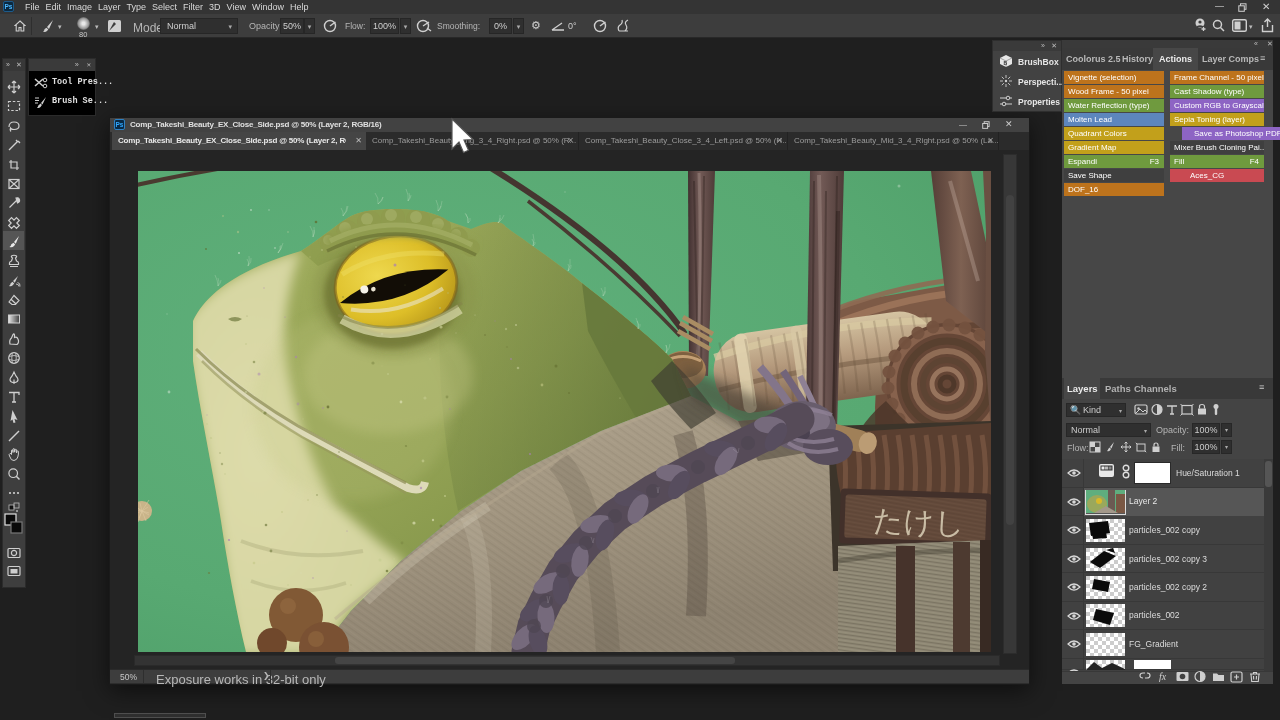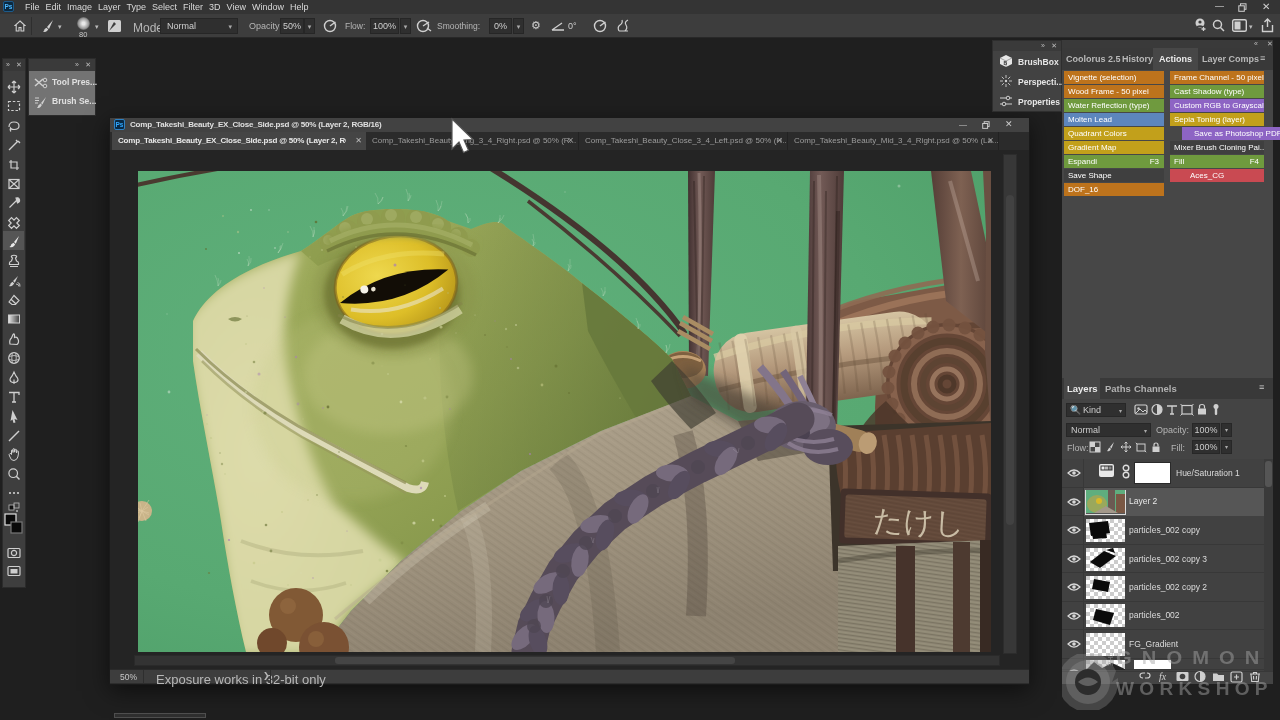--- a/index.html
+++ b/index.html
@@ -192,21 +192,21 @@
       <g transform="translate(12,483)" stroke="#cfcfcf" fill="none" stroke-width="1.2">
         <rect x="-6" y="-4.5" width="12" height="9" rx="1"></rect>
         <circle cx="0" cy="0" r="2.6"></circle>
       </g>
       <g transform="translate(12,501)" stroke="#cfcfcf" fill="none" stroke-width="1.2">
         <rect x="-6" y="-4.5" width="12" height="9" rx="1"></rect>
         <rect x="-3.5" y="-2" width="7" height="4.5" fill="#cfcfcf" stroke="none"></rect>
       </g>
     </svg>
 
-  <div class="abs" style="left:28px;top:58px;width:68px;height:58px;background:#737373;border:1px solid #2b2b2b;">
+  <div class="abs" style="left:28px;top:58px;width:68px;height:58px;background:#000000;border:1px solid #2b2b2b;font-family:Liberation Mono, monospace;">
     <div class="abs" style="left:0;top:0;width:66px;height:12px;background:#3a3a3a;color:#bbb;font-size:7px;">
       <span class="abs" style="right:16px;top:2px;">»</span>
         <span class="abs" style="right:4px;top:2px;">✕</span>
     </div>
     <svg class="abs" style="left:5px;top:18px;" width="14" height="12" viewBox="0 0 14 12">
         <path d="M1 2 L9 9 M1 9 L9 2" stroke="#d0d0d0" stroke-width="1.6"></path>
         <circle cx="11" cy="3" r="1.8" fill="none" stroke="#d0d0d0"></circle>
         <circle cx="11" cy="9" r="1.8" fill="none" stroke="#d0d0d0"></circle>
       </svg>
     <span class="abs" style="left:23px;top:18px;color:#e0e0e0;font-size:8.5px;font-weight:bold;white-space:nowrap;">Tool Pres...</span>
@@ -1164,26 +1164,15 @@
         <svg class="abs" style="left:187px;top:292px;" width="13" height="14" viewBox="0 0 13 14">
           <path d="M2 4 L10 4 L9.3 11.5 L2.7 11.5 Z M1 4 L11 4 M4.5 4 L4.5 2.5 L7.5 2.5 L7.5 4 M4.5 6 L4.7 9.5 M7.5 6 L7.3 9.5" stroke="#cfcfcf" fill="none" stroke-width="1.1"></path>
         </svg>
       </div>
   </div>
 
   <svg class="abs" style="left:446px;top:117px;z-index:60;" width="30" height="44" viewBox="0 0 30 44">
     <path d="M6 2 L6 32 L13 25 L17.5 35.5 L22.5 33.3 L18 23 L27 22.5 Z" fill="#fff" stroke="#555" stroke-width="1.2"></path>
   </svg>
 
-  <div class="abs" style="left:1036px;top:648px;width:244px;height:64px;z-index:70;color:rgba(165,165,165,0.48);">
-      <svg class="abs" style="left:26px;top:6px;" width="56" height="56" viewBox="0 0 56 56">
-        <path d="M 50 28 L 56 24 L 56 32 L 54 39 L 50 46 L 44 52 L 37 56 L 30 58 L 22 58 L 15 56 L 8 52 L 2 46 L -2 39 L -4 32 L -4 24 L -2 17 L 2 10 L 8 4 L 15 0 L 22 -2 L 30 -2 L 37 0 L 44 4 L 50 10 L 54 17 Z" fill="rgba(150,150,150,0.33)"></path>
-        <circle cx="26" cy="28" r="22" fill="rgba(150,150,150,0.33)"></circle>
-        <circle cx="26" cy="28" r="13" fill="#2c2c2c"></circle>
-        <path d="M 16 28 Q 26 19 36 28 Q 26 36 16 28" fill="rgba(160,160,160,0.45)"></path>
-      </svg>
-      <span class="abs" style="left:78px;top:4px;font-size:7px;font-weight:bold;transform:rotate(90deg);transform-origin:left top;">THE</span>
-      <div class="abs" style="left:80px;top:0px;font-size:18px;font-weight:bold;letter-spacing:9px;transform:scaleX(1.12);transform-origin:left top;">GNOMON</div>
-      <div class="abs" style="left:80px;top:31px;font-size:18px;font-weight:bold;letter-spacing:5px;transform:scaleX(1.06);transform-origin:left top;">WORKSHOP</div>
-    </div>
 
   <div class="abs" style="left:114px;top:713px;width:92px;height:5px;border:1px solid #4e4e4e;background:#2e2e2e;"></div>
 </div>
 
 </body></html>

